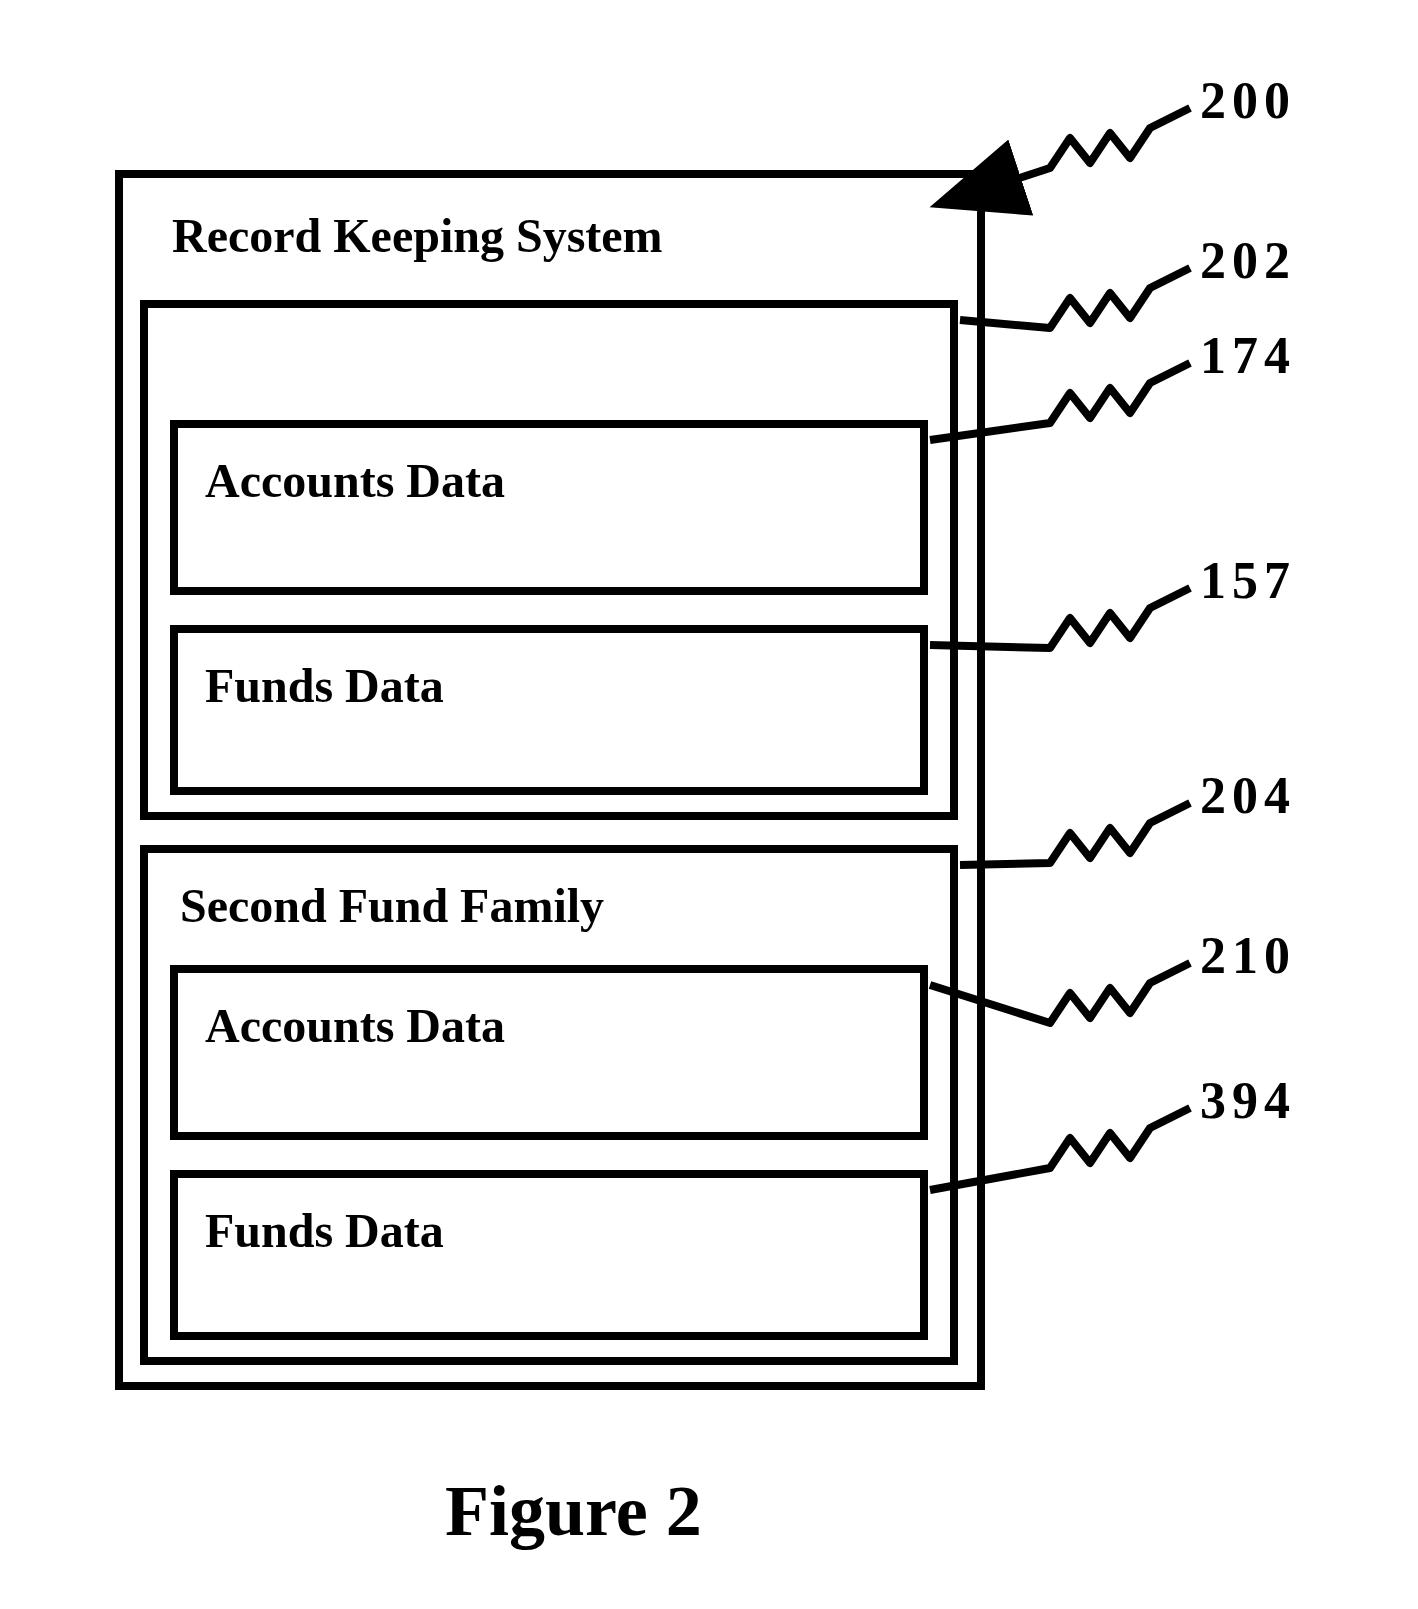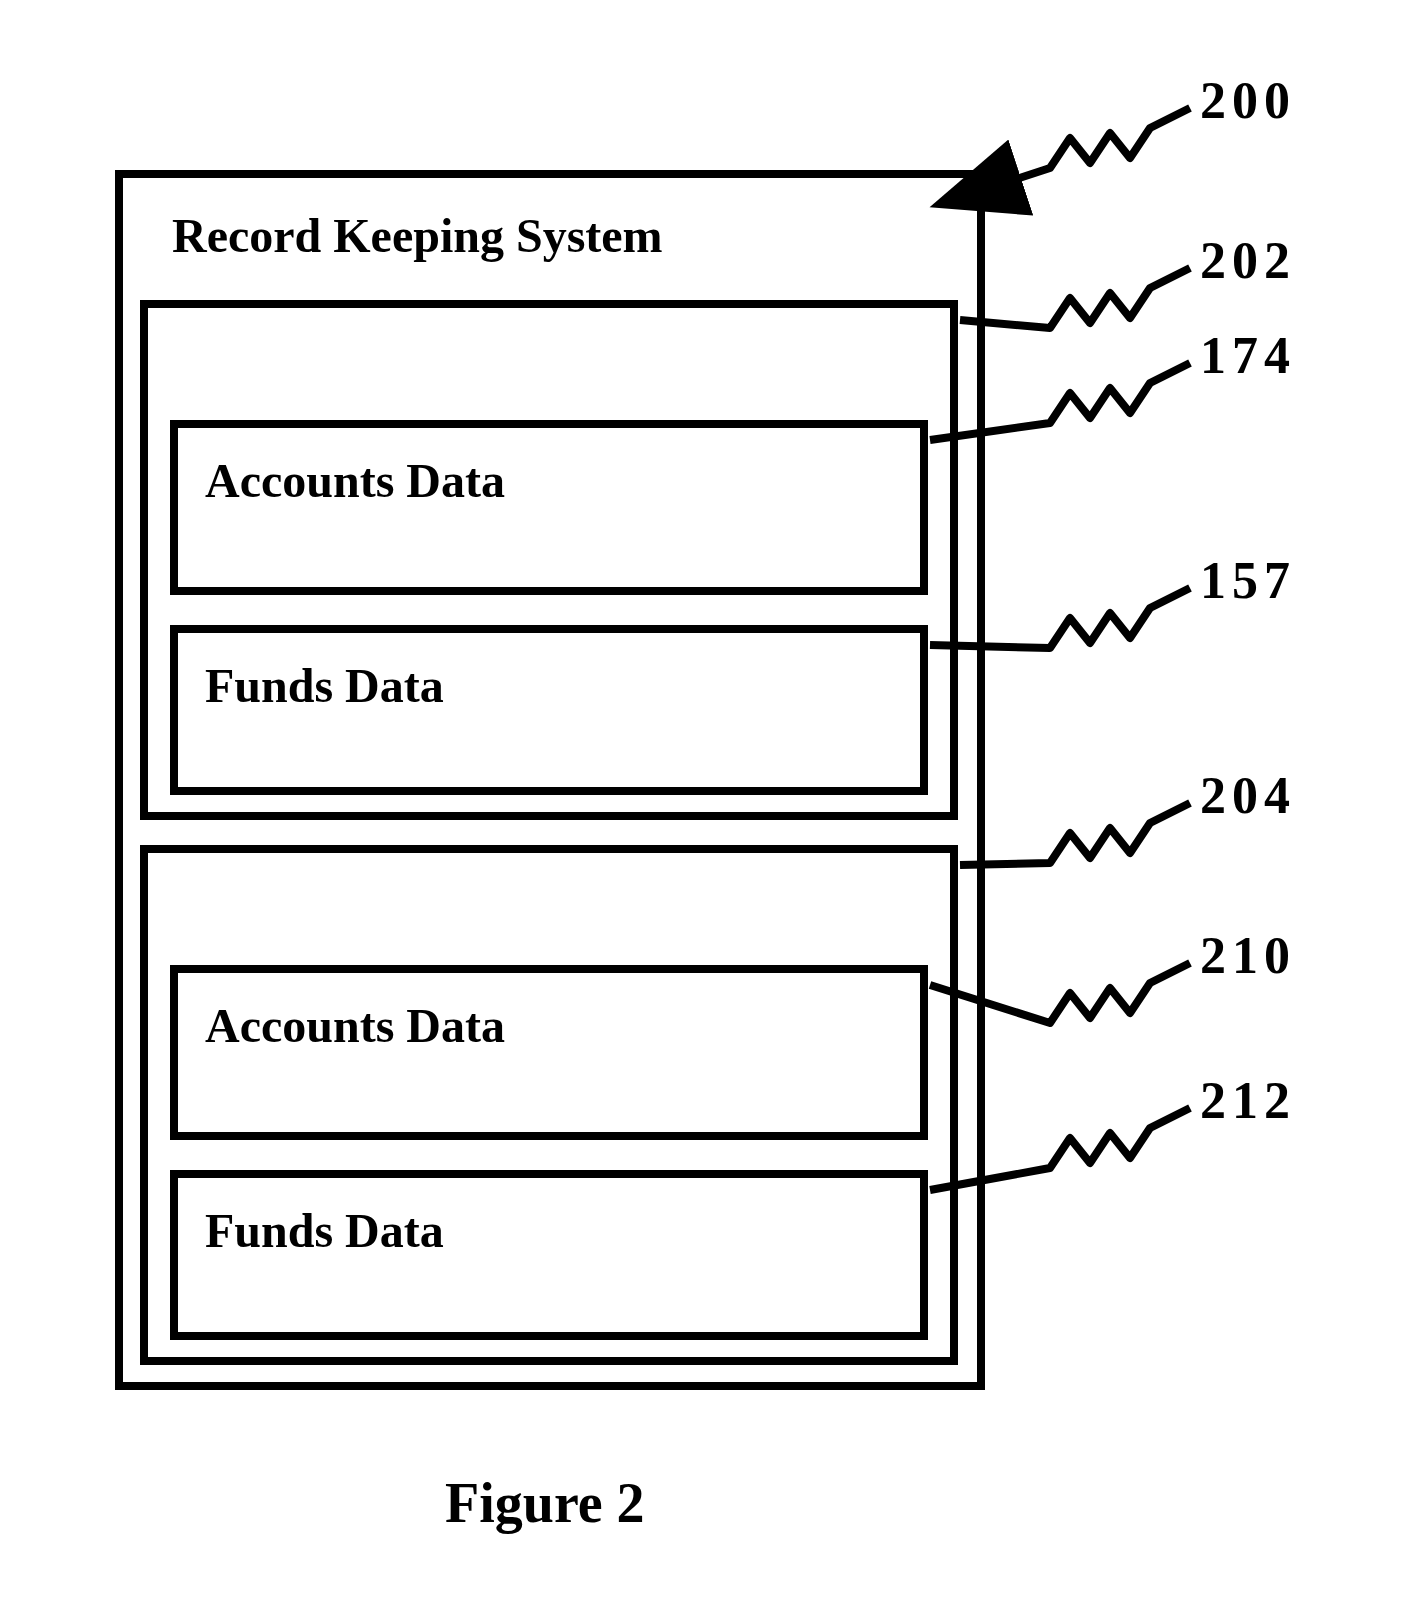--- a/index.html
+++ b/index.html
@@ -31,21 +31,21 @@
     position: absolute;
     font-weight: bold;
     font-size: 52px;
     letter-spacing: 6px;
     line-height: 1;
     white-space: nowrap;
   }
   .caption {
     position: absolute;
     font-weight: bold;
-    font-size: 56px;
+    font-size: 72px;
     line-height: 1;
     white-space: nowrap;
   }
   svg.connector {
     position: absolute;
     overflow: visible;
     pointer-events: none;
   }
 </style>
 </head>
@@ -58,34 +58,35 @@
 
   <div class="box" style="left:140px; top:300px; width:818px; height:520px;"></div>
 
   <div class="box" style="left:170px; top:420px; width:758px; height:175px;"></div>
   <div class="title" style="left:205px; top:455px;">Accounts Data</div>
 
   <div class="box" style="left:170px; top:625px; width:758px; height:170px;"></div>
   <div class="title" style="left:205px; top:660px;">Funds Data</div>
 
   <div class="box" style="left:140px; top:845px; width:818px; height:520px;"></div>
+  <div class="title" style="left:180px; top:880px;">Second Fund Family</div>
 
   <div class="box" style="left:170px; top:965px; width:758px; height:175px;"></div>
   <div class="title" style="left:205px; top:1000px;">Accounts Data</div>
 
   <div class="box" style="left:170px; top:1170px; width:758px; height:170px;"></div>
   <div class="title" style="left:205px; top:1205px;">Funds Data</div>
 
   <div class="label" style="left:1200px; top:75px;">200</div>
   <div class="label" style="left:1200px; top:235px;">202</div>
   <div class="label" style="left:1200px; top:330px;">174</div>
   <div class="label" style="left:1200px; top:555px;">157</div>
   <div class="label" style="left:1200px; top:770px;">204</div>
   <div class="label" style="left:1200px; top:930px;">210</div>
-  <div class="label" style="left:1200px; top:1075px;">212</div>
+  <div class="label" style="left:1200px; top:1075px;">394</div>
 
   <svg class="connector" style="left:0; top:0;" width="1418" height="1609">
     <defs>
       <marker id="arrowhead" markerWidth="14" markerHeight="14" refX="3" refY="5" orient="auto">
         <polygon points="0 0, 12 5, 0 10" fill="#000000"></polygon>
       </marker>
     </defs>
     <polyline points="1190,108 1150,128 1130,158 1110,133 1090,163 1070,138 1050,168 998,185" fill="none" stroke="#000000" stroke-width="8" stroke-linejoin="round" marker-end="url(#arrowhead)"></polyline>
   </svg>
 

